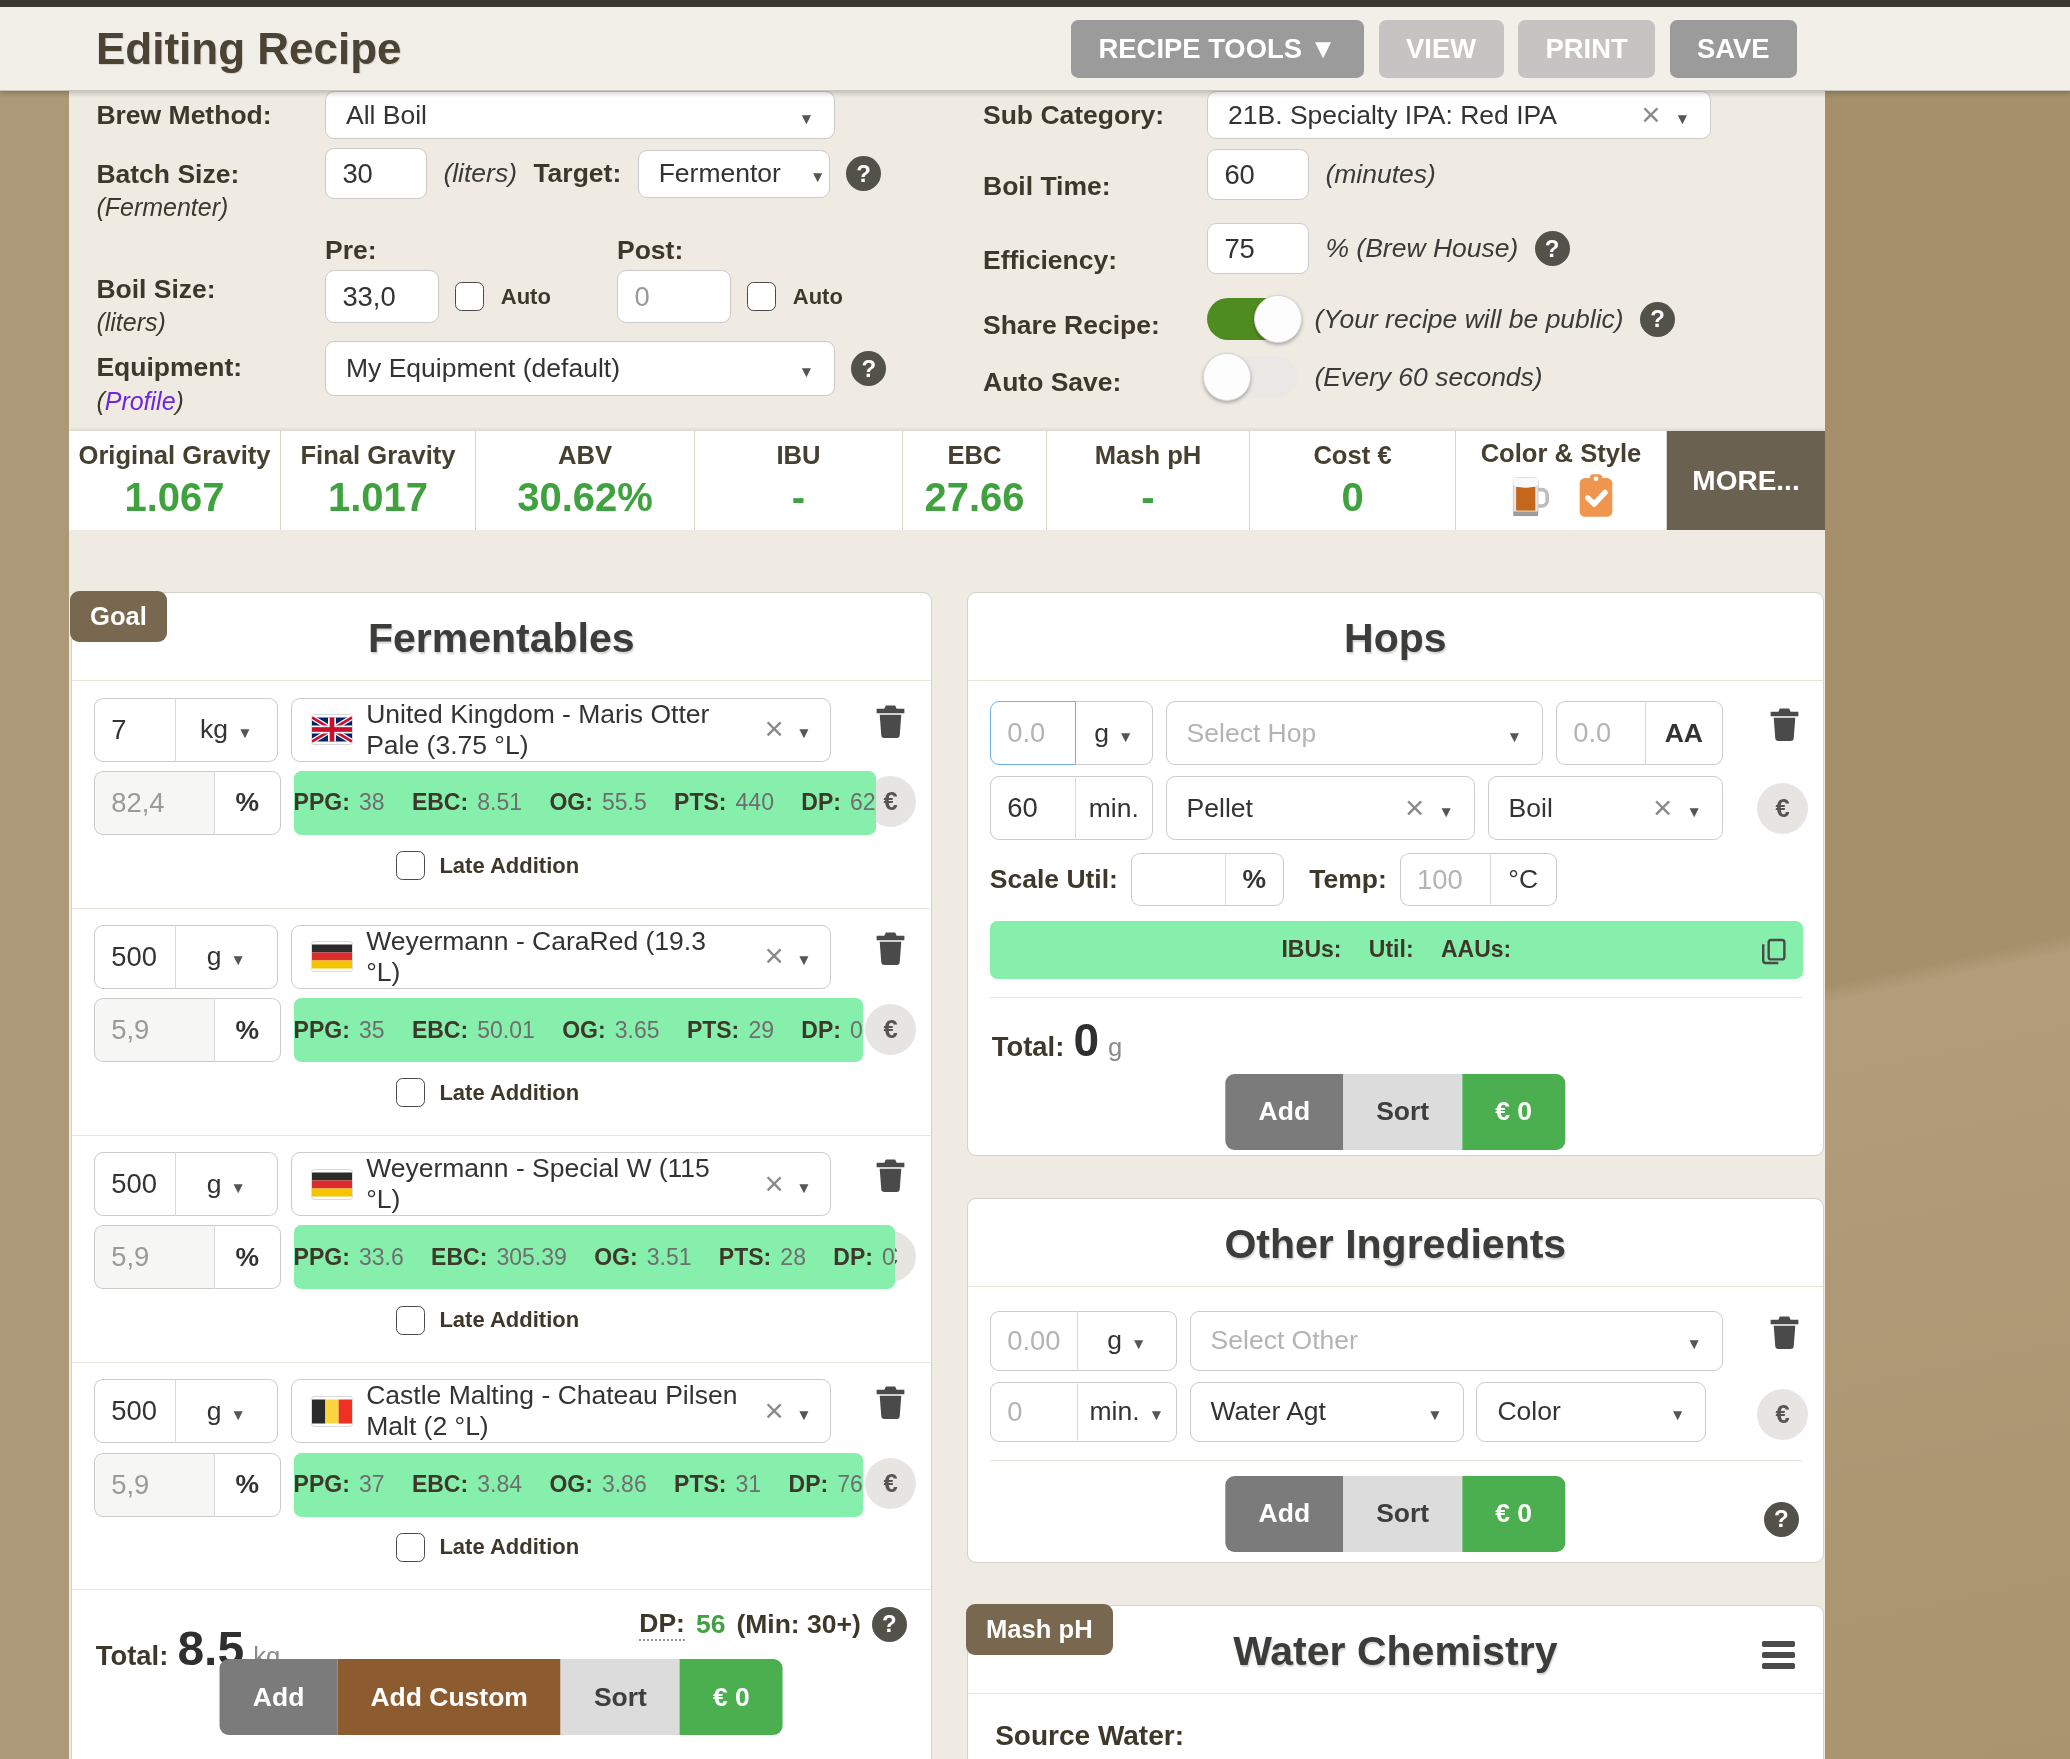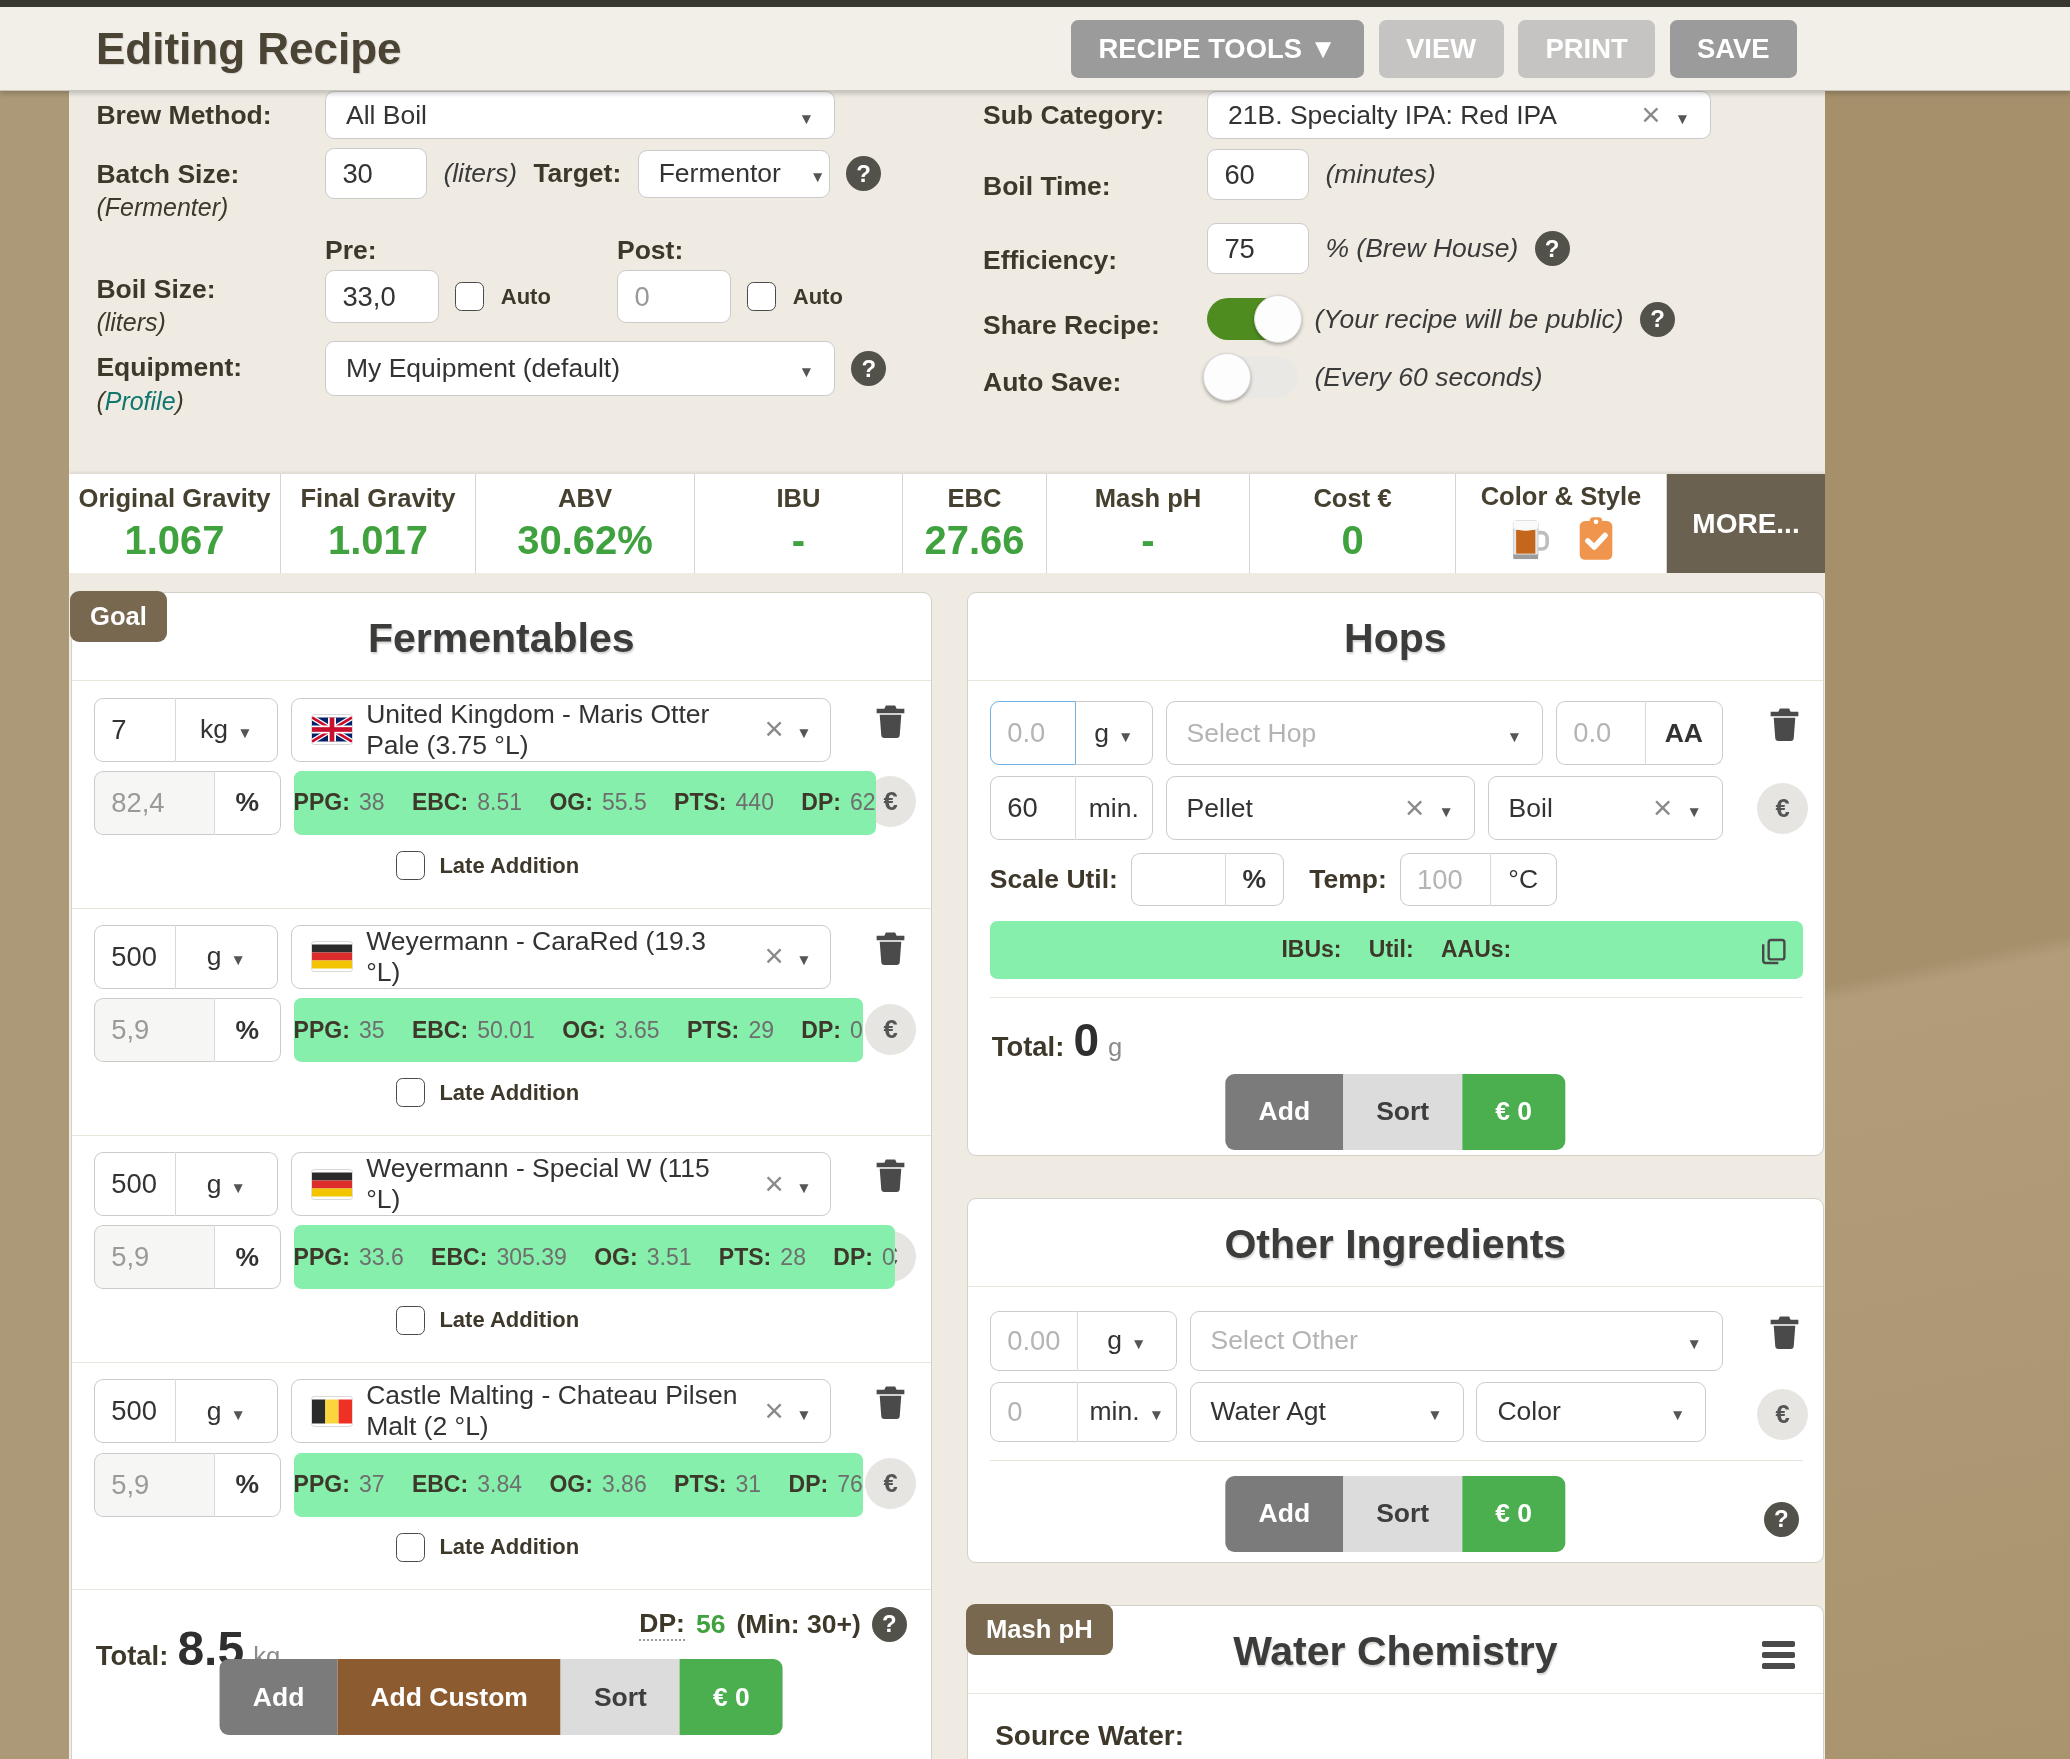--- a/index.html
+++ b/index.html
@@ -27,21 +27,21 @@
   .side-right {
     position:absolute; left:1825px; top:91px; width:246px; bottom:0;
     background:linear-gradient(168deg,#a5906b 0%,#a5906b 52%,#b29d7b 53%,#a9946f 100%);
   }
   
   .content { position:absolute; left:69px; top:91px; width:1756px; height:1668px; background:#efebe3; overflow:hidden; }
   
   .form-area { position:relative; width:100%; height:340px; }
   .flabel { position:absolute; font-size:26.5px; font-weight:bold; color:#3e382b; white-space:nowrap; }
   .fsub { position:absolute; font-size:25px; font-style:italic; color:#3e382b; white-space:nowrap; }
-  .fsub.green { color:#0f766e; }
+  .fsub.green { color:#6d28d9; }
   .note { font-size:26.5px; font-style:italic; color:#3a3a3a; white-space:nowrap; }
   .frowa { position:absolute; display:flex; align-items:center; gap:16.4px; }
   .tin {
     height:64px; border:1.8px solid #cbcbcb; border-radius:9.1px; background:#fff;
     font-size:27.4px; color:#333; padding:0 16.4px; font-family:inherit; outline:none; width:110px;
   }
   .tin.small { height:51px; }
   .tin.grayval { color:#999; }
   .tin::placeholder { color:#b4b4b4; }
   .fsel {
@@ -57,21 +57,21 @@
   .qicon::before { content:"?"; color:#fff; font-size:24px; font-weight:bold; }
   .cb { width:29px; height:29px; min-width:29px; border:1.8px solid #4a4a4a; border-radius:6.4px; background:#fff; cursor:pointer; }
   .cblabel { font-size:22px; font-weight:bold; color:#3e382b; }
   .tg { width:91px; height:42px; border-radius:21px; position:relative; cursor:pointer; }
   .tg.on { background:#4e8c1f; }
   .tg.off { background:#e9e8e5; }
   .tg .knob { position:absolute; top:-2.7px; width:48px; height:48px; border-radius:50%; background:#fdfdfd; border:0.9px solid #d8d8d8; box-shadow:0 1.8px 3.7px rgba(0,0,0,.3); }
   .tg.on .knob { right:-3.7px; }
   .tg.off .knob { left:-3.7px; }
   
-  .stats { position:absolute; top:340px; left:0; width:1756px; height:99px; display:flex; box-shadow:0 -1.8px 2.7px rgba(0,0,0,.08);margin-top:43px; }
+  .stats { position:absolute; top:340px; left:0; width:1756px; height:99px; display:flex; box-shadow:0 -1.8px 2.7px rgba(0,0,0,.08); }
   .scell { background:#fff; border-right:1.8px solid #d8d5cd; display:flex; flex-direction:column; align-items:center; justify-content:center; gap:5.5px; }
   .slabel { font-size:25.6px; font-weight:bold; color:#45402f; white-space:nowrap; }
   .sval { font-size:40px; font-weight:bold; color:#3fa23f; }
   .icons-row { display:flex; gap:27.4px; align-items:center; }
   .more { background:#6b6150; color:#fff; font-weight:bold; font-size:28px; display:flex; align-items:center; justify-content:center; cursor:pointer; border-right:none; }
   
   .panels { position:absolute; top:501px; left:1.8px; width:1754px; display:flex; gap:35px; align-items:flex-start; }
   .panel { background:#fff; border:1.8px solid #d4d1c9; border-radius:9.1px; position:relative; }
   .ptitle-wrap { position:relative; border-bottom:1.8px solid #e8e5dd; padding:22px 0 18.3px; }
   .ptitle { text-align:center; font-size:41px; font-weight:bold; color:#3c3c3a; text-shadow:0.9px 1.8px 1.8px rgba(0,0,0,.18); }

